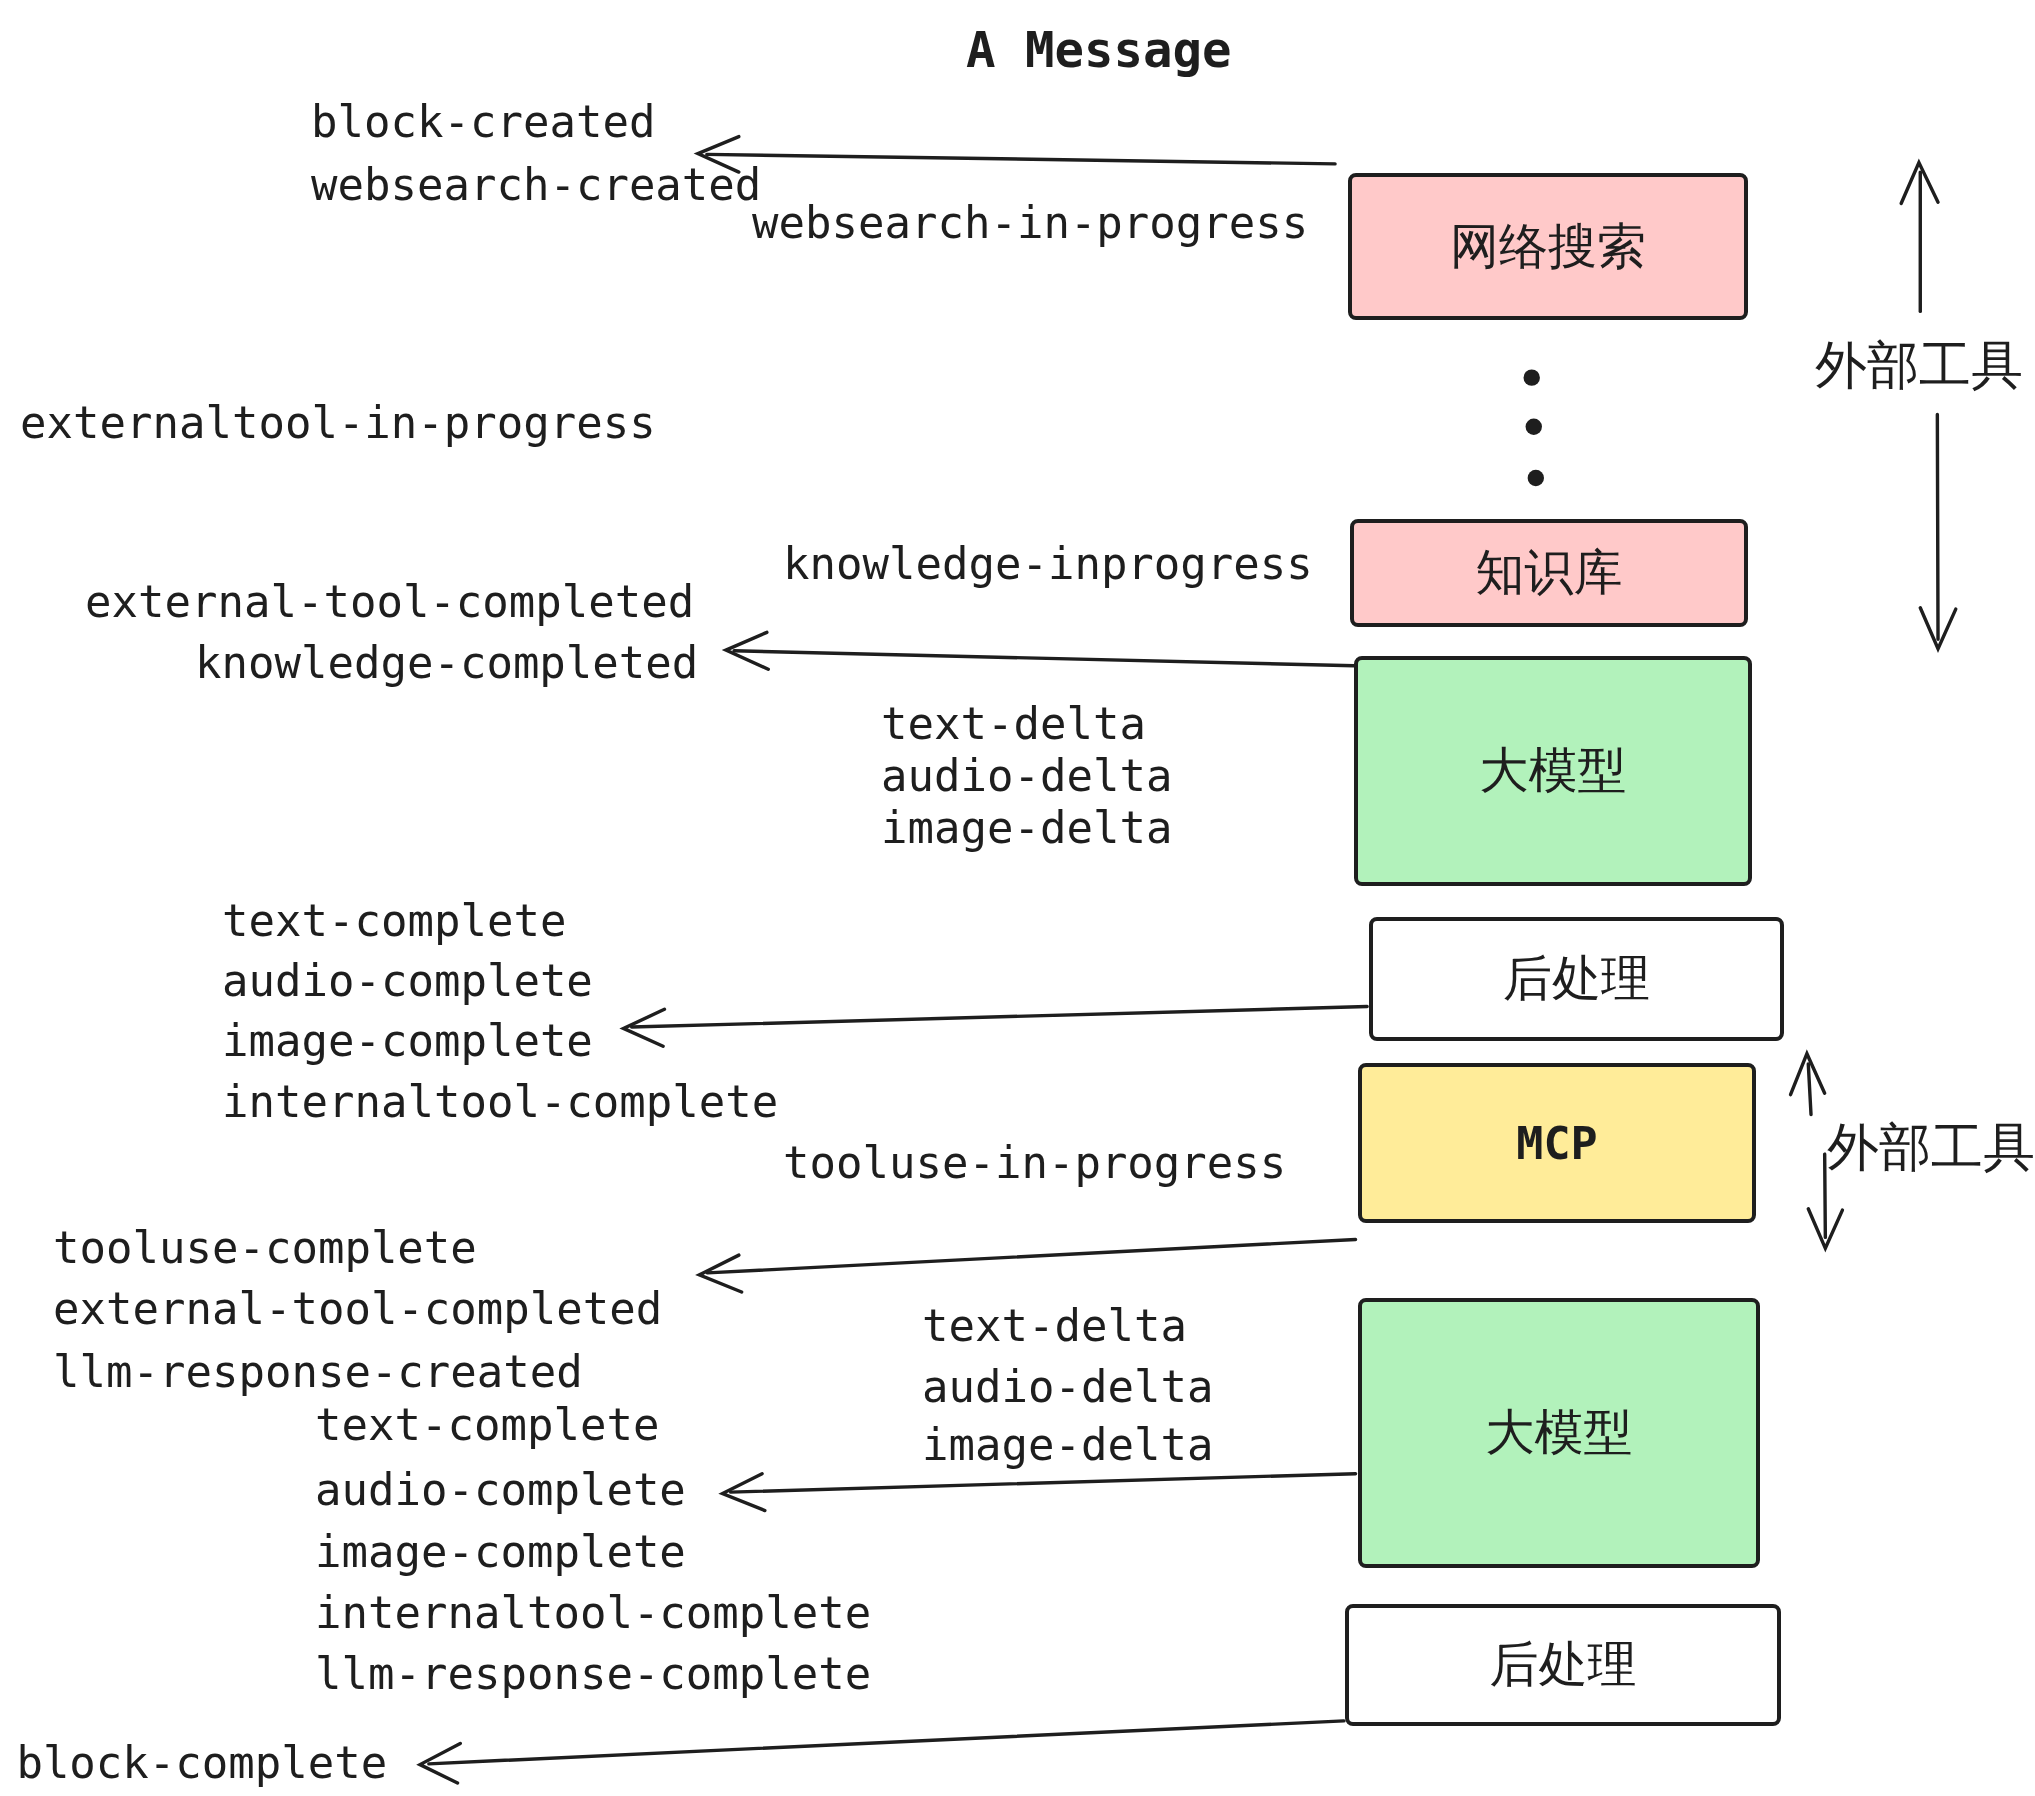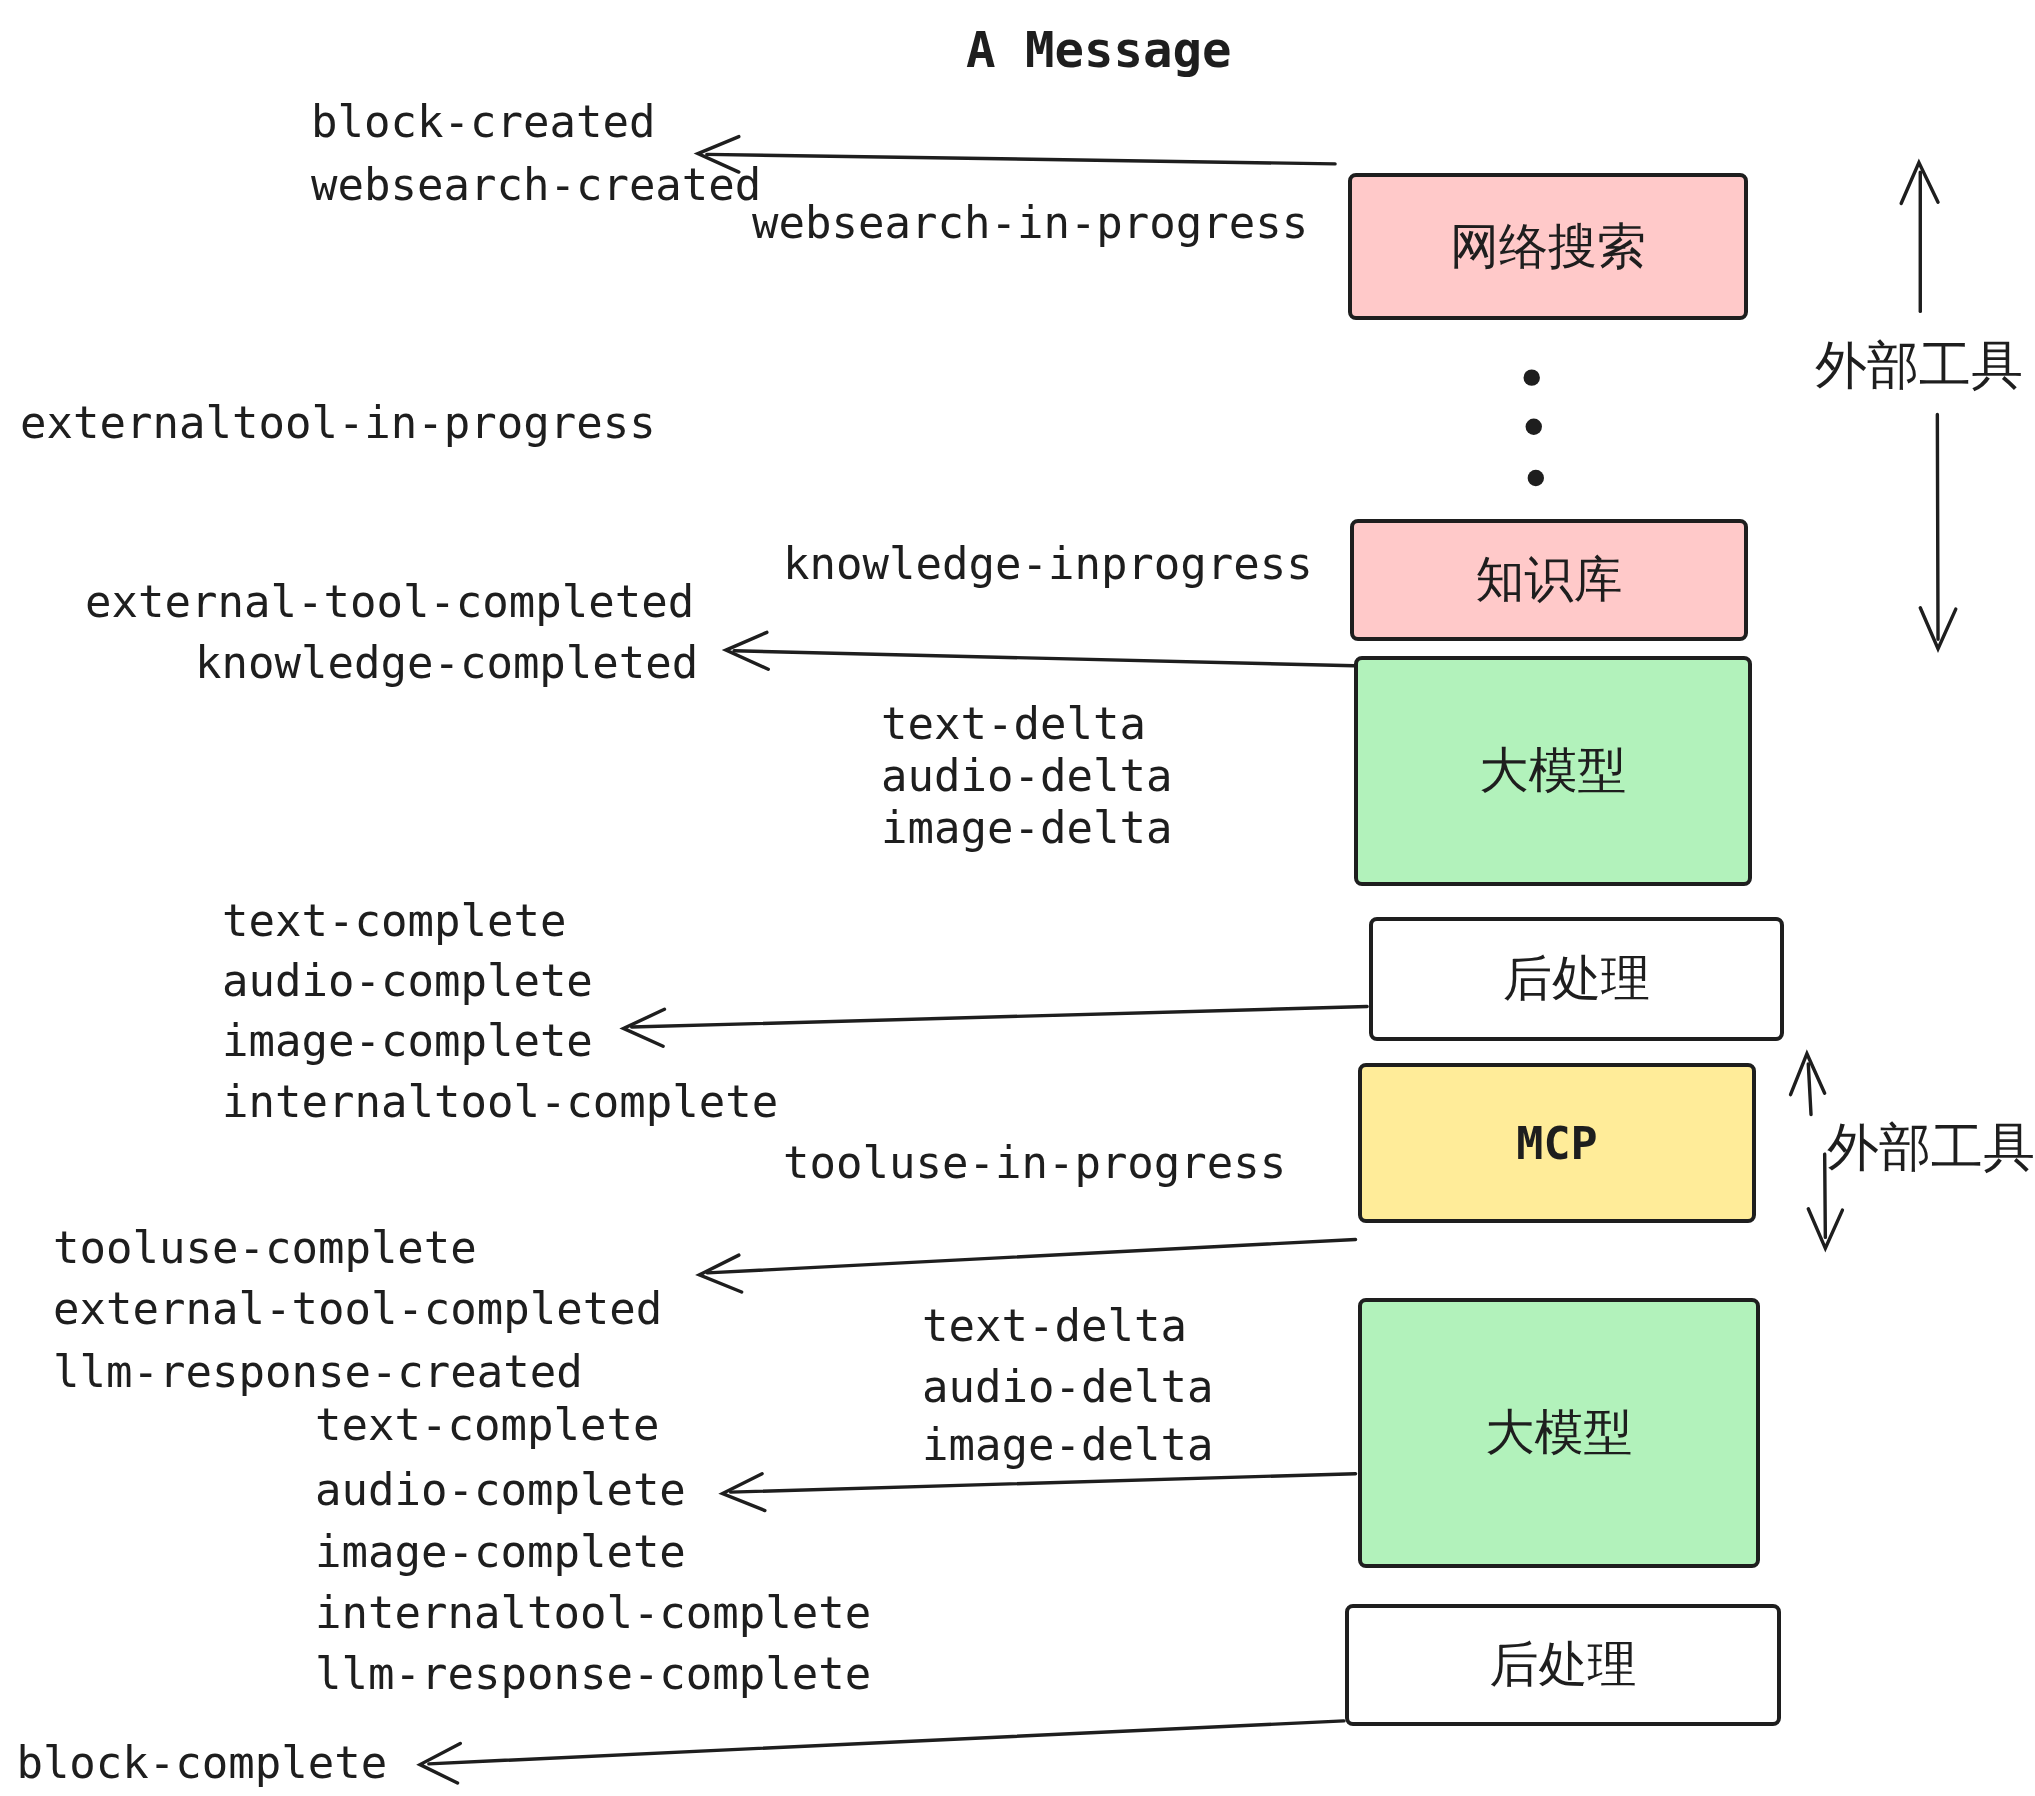--- a/index.html
+++ b/index.html
@@ -105,21 +105,21 @@
       <circle class="dot" cx="2246" cy="625" r="12"></circle>
       <circle class="dot" cx="2249" cy="700" r="12"></circle>
     </g>
   </svg>
 
   <div class="title" style="left:958px; top:20.5px;margin-left:8px;">A Message</div>
 
   <div class="box c-pink" style="left:1348px; top:173px;  width:400px; height:147px;">
     <span class="box-label">网络搜索</span>
   </div>
-  <div class="box c-pink" style="left:1350px; top:519px;  width:398px; height:122px;">
+  <div class="box c-pink" style="left:1350px; top:519px;  width:398px; height:108px;">
     <span class="box-label">知识库</span>
   </div>
   <div class="box c-green" style="left:1354px; top:656px;  width:398px; height:230px;">
     <span class="box-label">大模型</span>
   </div>
   <div class="box c-white" style="left:1369px; top:917px; width:415px; height:124px;">
     <span class="box-label">后处理</span>
   </div>
   <div class="box c-yellow" style="left:1358px; top:1063px; width:398px; height:160px;">
     <span class="box-label mono">MCP</span>

